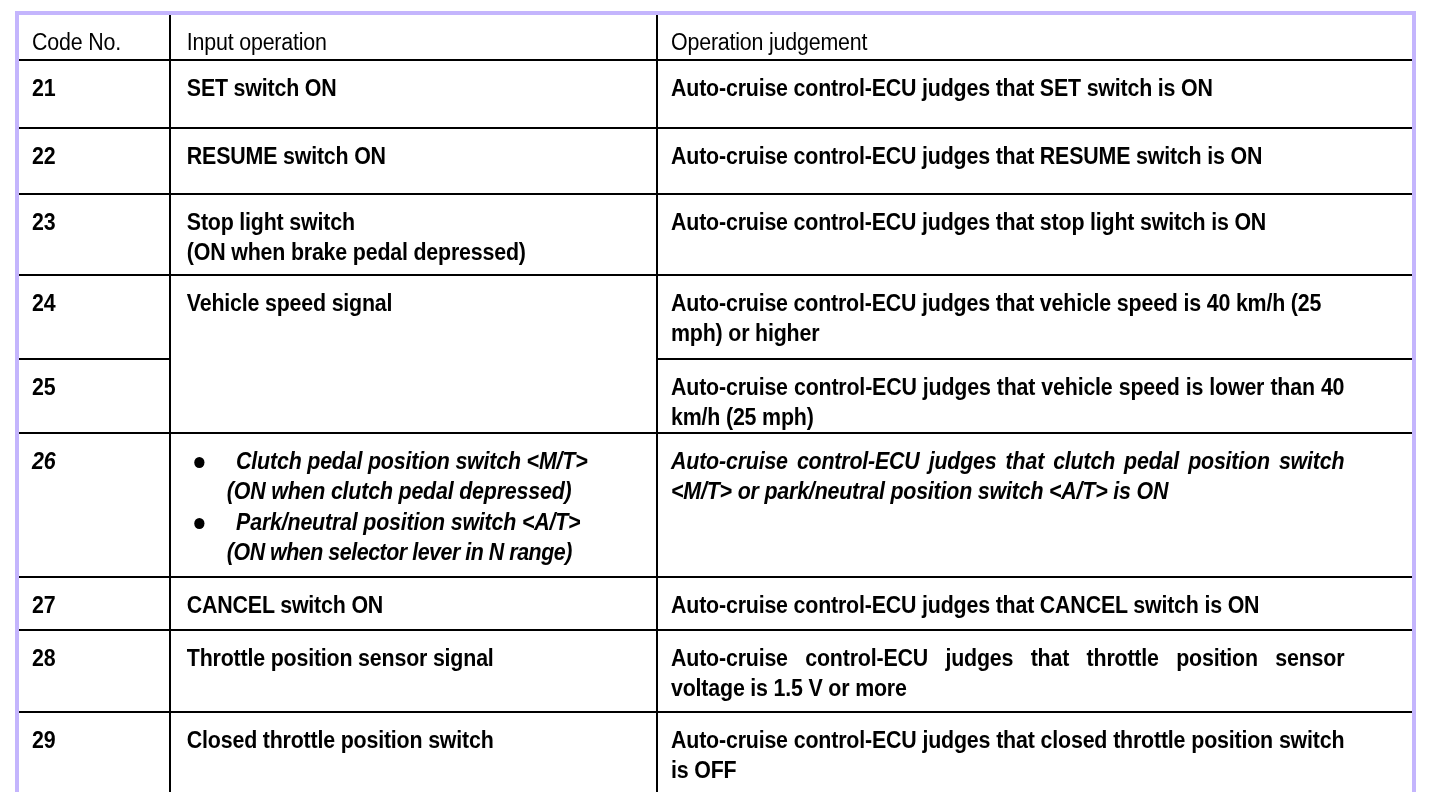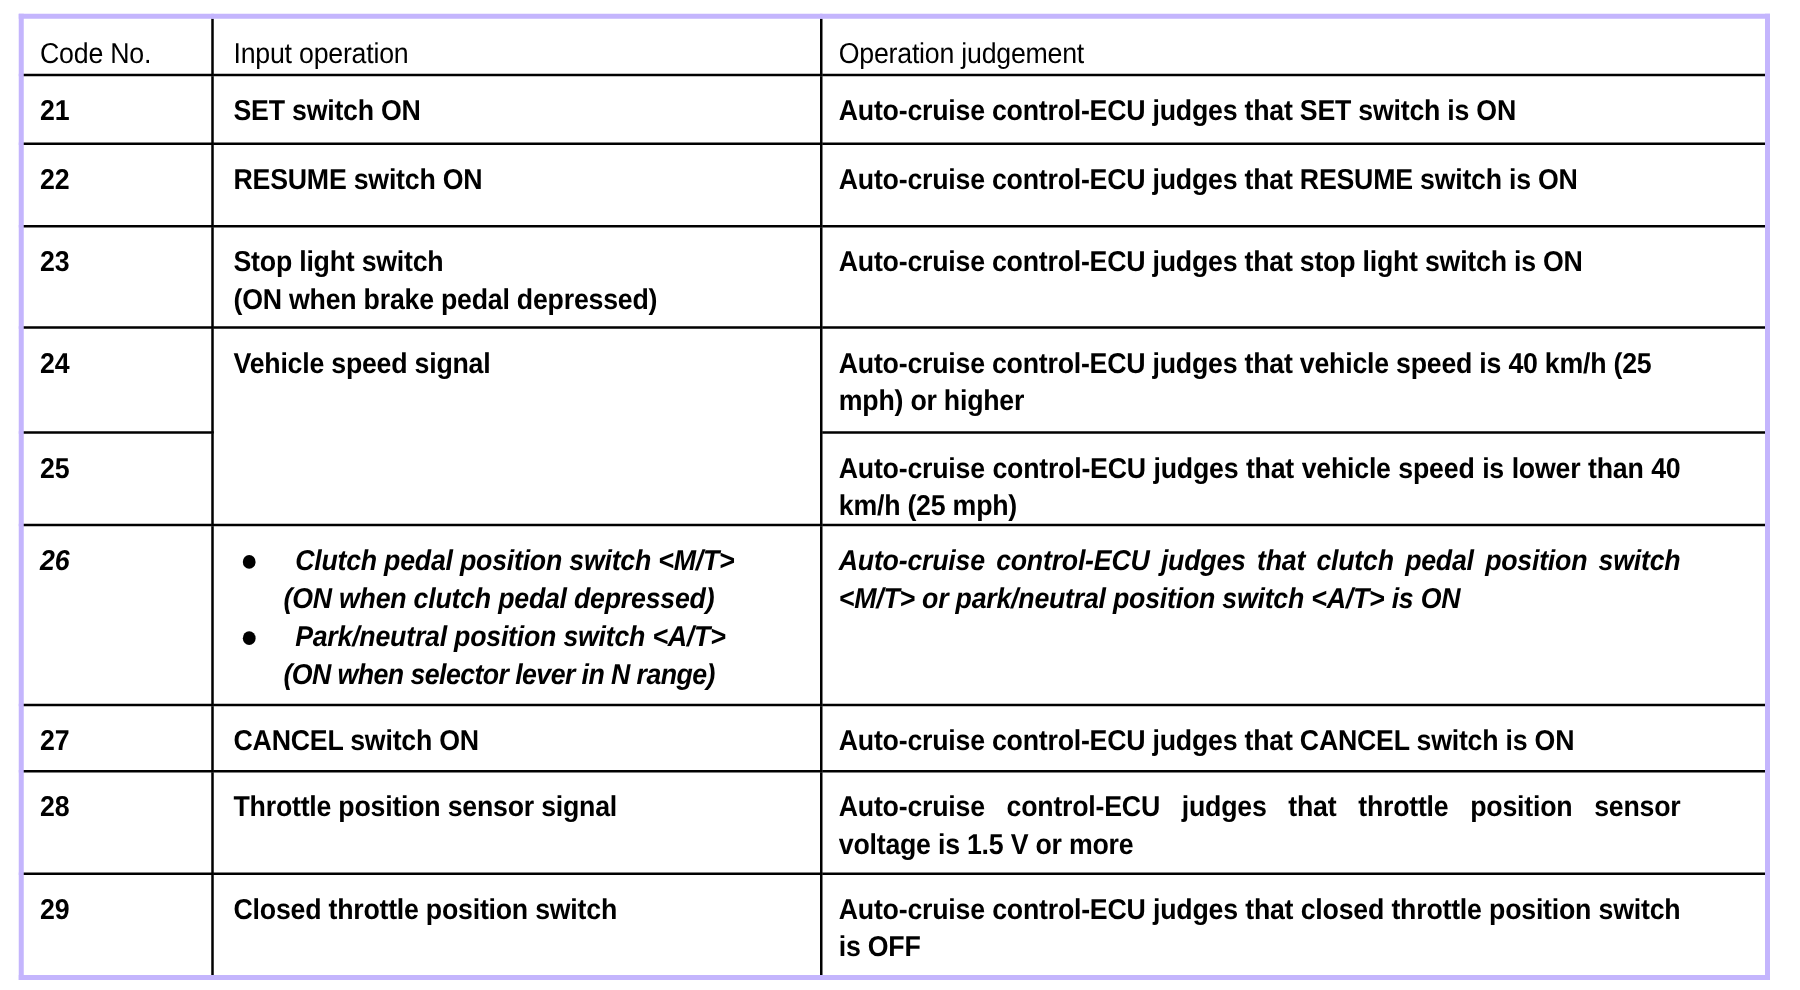--- a/index.html
+++ b/index.html
@@ -114,21 +114,21 @@
           <div class="cell header-cell c-code">Code No.</div>
         </td>
         <td>
           <div class="cell header-cell c-input">Input operation</div>
         </td>
         <td>
           <div class="cell header-cell c-judge">Operation judgement</div>
         </td>
       </tr>
 
-      <tr style="height:55px;margin-top:40px;">
+      <tr style="height:68px;margin-top:40px;">
         <td>
           <div class="cell c-code">21</div>
         </td>
         <td>
           <div class="cell c-input">SET switch ON</div>
         </td>
         <td>
           <div class="cell c-judge">Auto-cruise control-ECU judges that SET switch is ON</div>
         </td>
       </tr>

